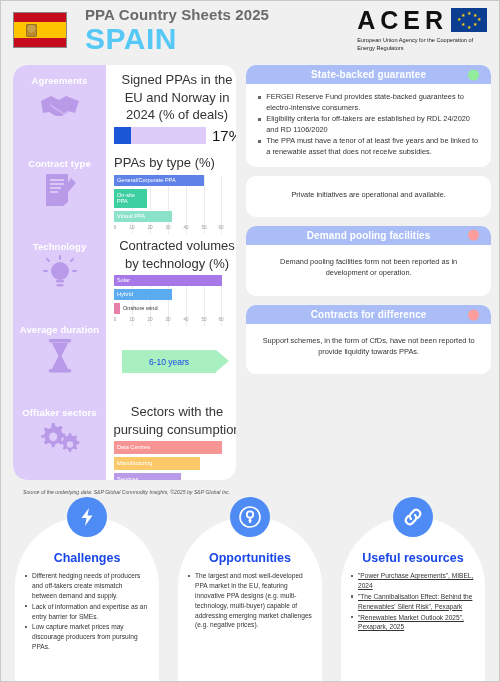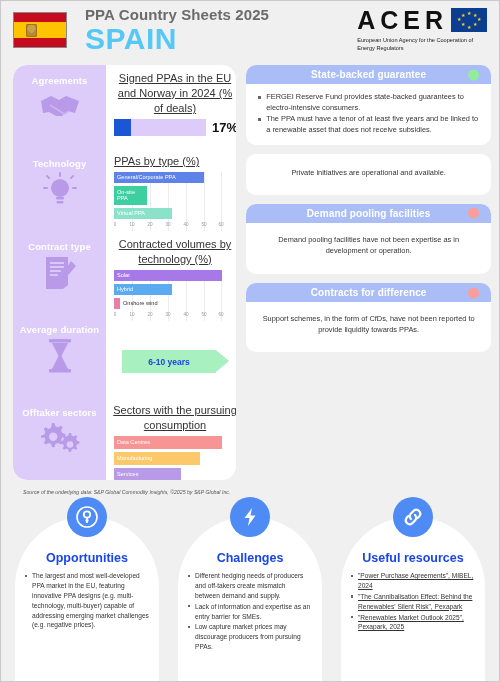--- a/index.html
+++ b/index.html
@@ -91,33 +91,33 @@
   .rail-label {
     font-size: 9.5px; font-weight: bold; color: #ffffff;
     letter-spacing: .1px; line-height: 1.2;
   }
   .rail-icon { margin-top: 3px; display: flex; justify-content: center; }
   .rail-icon svg { display: block; }
 
   .left-charts { flex: 1; padding: 6px 8px 0 6px; }
   .chart-block { height: 83px; }
   .chart-title {
-    font-size: 11px; color: #333; text-align: center;
-    line-height: 1.35; margin-bottom: 3px; text-decoration: underline;
+    font-size: 13px; color: #333; text-align: center;
+    line-height: 1.35; margin-bottom: 3px;
   }
   .chart-title.lefted { text-align: left; padding-left: 2px; }
 
   
   .deals-row { display: flex; align-items: center; gap: 6px; padding-left: 2px; }
   .deals-track {
     position: relative; height: 17px; width: 92px;
     background: #ddccfa;
   }
   .deals-fill { position: absolute; left:0; top:0; bottom:0; width: 17px; background: #1a56d6; }
-  .deals-val { font-size: 13px; font-weight: bold; color: #111; }
+  .deals-val { font-size: 15px; font-weight: normal; color: #111; }
 
   
   .hbars { position: relative; padding-left: 2px; }
   .hbar-plot { position: relative; }
   .gridline {
     position: absolute; top: 0; bottom: 0; width: 1px; background: #ececec;
   }
   .hbar {
     position: relative; height: 11px; margin-bottom: 3px;
     display: flex; align-items: center;
@@ -145,21 +145,21 @@
   .arrow {
     position: relative; height: 23px; width: 94px;
     background: #a8f0c0; display: flex; align-items: center; justify-content: center;
   }
   .arrow:after {
     content: ""; position: absolute; right: -13px; top: 0;
     border-top: 11.5px solid transparent;
     border-bottom: 11.5px solid transparent;
     border-left: 13px solid #a8f0c0;
   }
-  .arrow span { font-size: 8.5px; font-weight: bold; color: #1846e8; }
+  .arrow span { font-size: 8.5px; font-weight: normal; color: #1846e8; }
 
   .source-note {
     font-size: 5.2px; font-style: italic; color: #555;
     padding: 5px 0 0 4px;
   }
 
   
   .right-col { width: 250px; margin-left: 10px; }
   .panel {
     background: #ffffff; border-radius: 10px;
@@ -273,20 +273,38 @@
     <div class="left-card">
       <div class="left-rail">
 
         <div class="rail-item">
           <div class="rail-label">Agreements</div>
           <div class="rail-icon">
             <svg width="44" height="34" viewBox="0 0 44 34">
                 <g fill="#b89ae8">
               <path d="M3 12 L13 7 L21 11 L28 7 L41 12 L37 24 L30 22 L24 27 L18 27 L11 23 L5 24 Z"></path>
               <path d="M12 16 L20 21 L26 25 L31 22" stroke="#cdb3f2" stroke-width="1.6" fill="none"></path>
+            </g>
+              </svg>
+          </div>
+        </div>
+
+        <div class="rail-item">
+          <div class="rail-label">Contract type</div>
+          <div class="rail-icon">
+            <svg width="38" height="36" viewBox="0 0 38 36">
+                <g fill="#b89ae8">
+              <path d="M5 2 H27 V30 L22 34 H5 Z"></path>
+              <g stroke="#e4d6fb" stroke-width="1.4">
+                <line x1="9" y1="8" x2="23" y2="8"></line>
+                    <line x1="9" y1="12" x2="23" y2="12"></line>
+                <line x1="9" y1="16" x2="20" y2="16"></line>
+                    <line x1="9" y1="20" x2="17" y2="20"></line>
+              </g>
+              <path d="M30 6 L35 11 L22 26 L17 28 L19 23 Z"></path>
             </g>
               </svg>
           </div>
         </div>
 
         <div class="rail-item">
           <div class="rail-label">Technology</div>
           <div class="rail-icon">
             <svg width="38" height="36" viewBox="0 0 38 36">
                 <g fill="#b89ae8">
@@ -299,38 +317,20 @@
                     <line x1="35" y1="16" x2="32" y2="16"></line>
                 <line x1="8" y1="6" x2="6" y2="4"></line>
                     <line x1="30" y1="6" x2="32" y2="4"></line>
               </g>
             </g>
               </svg>
           </div>
         </div>
 
         <div class="rail-item">
-          <div class="rail-label">Contract type</div>
-          <div class="rail-icon">
-            <svg width="38" height="36" viewBox="0 0 38 36">
-                <g fill="#b89ae8">
-              <path d="M5 2 H27 V30 L22 34 H5 Z"></path>
-              <g stroke="#e4d6fb" stroke-width="1.4">
-                <line x1="9" y1="8" x2="23" y2="8"></line>
-                    <line x1="9" y1="12" x2="23" y2="12"></line>
-                <line x1="9" y1="16" x2="20" y2="16"></line>
-                    <line x1="9" y1="20" x2="17" y2="20"></line>
-              </g>
-              <path d="M30 6 L35 11 L22 26 L17 28 L19 23 Z"></path>
-            </g>
-              </svg>
-          </div>
-        </div>
-
-        <div class="rail-item">
           <div class="rail-label">Average duration</div>
           <div class="rail-icon">
             <svg width="30" height="36" viewBox="0 0 30 36">
                 <g fill="#b89ae8">
               <rect x="4" y="1" width="22" height="3.5" rx="1.2"></rect>
               <rect x="4" y="31" width="22" height="3.5" rx="1.2"></rect>
               <path d="M7 5 H23 L16.5 18 L23 31 H7 L13.5 18 Z"></path>
             </g>
               </svg>
           </div>
@@ -465,93 +465,94 @@
     <div class="right-col">
 
       <div class="panel">
         <div class="panel-head">
           <div class="ttl">State-backed guarantee</div>
           <div class="dot green"></div>
         </div>
         <div class="panel-body">
           <ul>
             <li>FERGEI Reserve Fund provides state-backed guarantees to electro-intensive consumers.</li>
+            <li>Eligibility criteria for off-takers are established by RDL 24/2020 and RD 1106/2020</li>
             <li>The PPA must have a tenor of at least five years and be linked to a renewable asset that does not receive subsidies.</li>
           </ul>
         </div>
       </div>
 
       <div class="panel">
         <div class="panel-body" style="padding:14px 12px 16px">
           <p class="center">Private initiatives are operational and available.</p>
         </div>
       </div>
 
       <div class="panel">
         <div class="panel-head">
           <div class="ttl">Demand pooling facilities</div>
           <div class="dot red"></div>
         </div>
         <div class="panel-body" style="padding:12px 14px 18px">
-          <p class="center">Demand pooling facilities have not been expertise as in development or operation.</p>
+          <p class="center">Demand pooling facilities form not been reported as in development or operation.</p>
         </div>
       </div>
 
       <div class="panel">
         <div class="panel-head">
           <div class="ttl">Contracts for difference</div>
           <div class="dot red"></div>
         </div>
         <div class="panel-body" style="padding:12px 14px 16px">
           <p class="center">Support schemes, in the form of CfDs, have not been reported to provide liquidity towards PPAs.</p>
         </div>
       </div>
 
     </div>
   </div>
 
   <div class="source-note" style="position:absolute;left:18px;top:483px;width:270px">Source of the underlying data: S&amp;P Global Commodity Insights, ©2025 by S&amp;P Global Inc.</div>
 
   <div class="bottom">
-
-    <div class="bcol">
-      <div class="bcard">
-        <div class="btitle">Opportunities</div>
-        <ul class="blist">
-          <li>The largest and most well-developed PPA market in the EU, featuring innovative PPA designs (e.g. multi-technology, multi-buyer) capable of addressing emerging market challenges (e.g. negative prices).</li>
-        </ul>
-      </div>
-      <div class="bicon">
-        <svg width="24" height="24" viewBox="0 0 24 24">
-          <circle cx="12" cy="12" r="10" fill="none" stroke="#fff" stroke-width="1.6"></circle>
-          <circle cx="12" cy="9.5" r="3.2" fill="none" stroke="#fff" stroke-width="1.8"></circle>
-          <path d="M12 12 V18" stroke="#fff" stroke-width="1.8"></path>
-          <path d="M10.4 15.4 H13.6" stroke="#fff" stroke-width="1.6"></path>
-        </svg>
-      </div>
-    </div>
 
     <div class="bcol">
       <div class="bcard">
         <div class="btitle">Challenges</div>
         <ul class="blist">
           <li>Different hedging needs of producers and off-takers create mismatch between demand and supply.</li>
           <li>Lack of information and expertise as an entry barrier for SMEs.</li>
           <li>Low capture market prices may discourage producers from pursuing PPAs.</li>
         </ul>
       </div>
       <div class="bicon">
         <svg width="22" height="22" viewBox="0 0 22 22">
             <path d="M13 2 L5.5 12 H10.5 L9 20 L16.5 9.5 H11.5 Z" fill="#fff"></path>
           </svg>
       </div>
     </div>
 
     <div class="bcol">
       <div class="bcard">
+        <div class="btitle">Opportunities</div>
+        <ul class="blist">
+          <li>The largest and most well-developed PPA market in the EU, featuring innovative PPA designs (e.g. multi-technology, multi-buyer) capable of addressing emerging market challenges (e.g. negative prices).</li>
+        </ul>
+      </div>
+      <div class="bicon">
+        <svg width="24" height="24" viewBox="0 0 24 24">
+          <circle cx="12" cy="12" r="10" fill="none" stroke="#fff" stroke-width="1.6"></circle>
+          <circle cx="12" cy="9.5" r="3.2" fill="none" stroke="#fff" stroke-width="1.8"></circle>
+          <path d="M12 12 V18" stroke="#fff" stroke-width="1.8"></path>
+          <path d="M10.4 15.4 H13.6" stroke="#fff" stroke-width="1.6"></path>
+        </svg>
+      </div>
+    </div>
+
+    <div class="bcol">
+      <div class="bcard">
         <div class="btitle">Useful resources</div>
         <ul class="blist">
           <li><span class="lnk">"Power Purchase Agreements", MIBEL, 2024</span></li>
           <li><span class="lnk">"The Cannibalisation Effect: Behind the Renewables' Silent Risk", Pexapark</span></li>
           <li><span class="lnk">"Renewables Market Outlook 2025", Pexapark, 2025</span></li>
         </ul>
       </div>
       <div class="bicon">
         <svg width="24" height="24" viewBox="0 0 24 24" fill="none" stroke="#fff" stroke-width="2.2" stroke-linecap="round">
           <path d="M10 14 a4 4 0 0 1 0-5.6 l2.8-2.8 a4 4 0 0 1 5.6 5.6 L16.6 13"></path>

